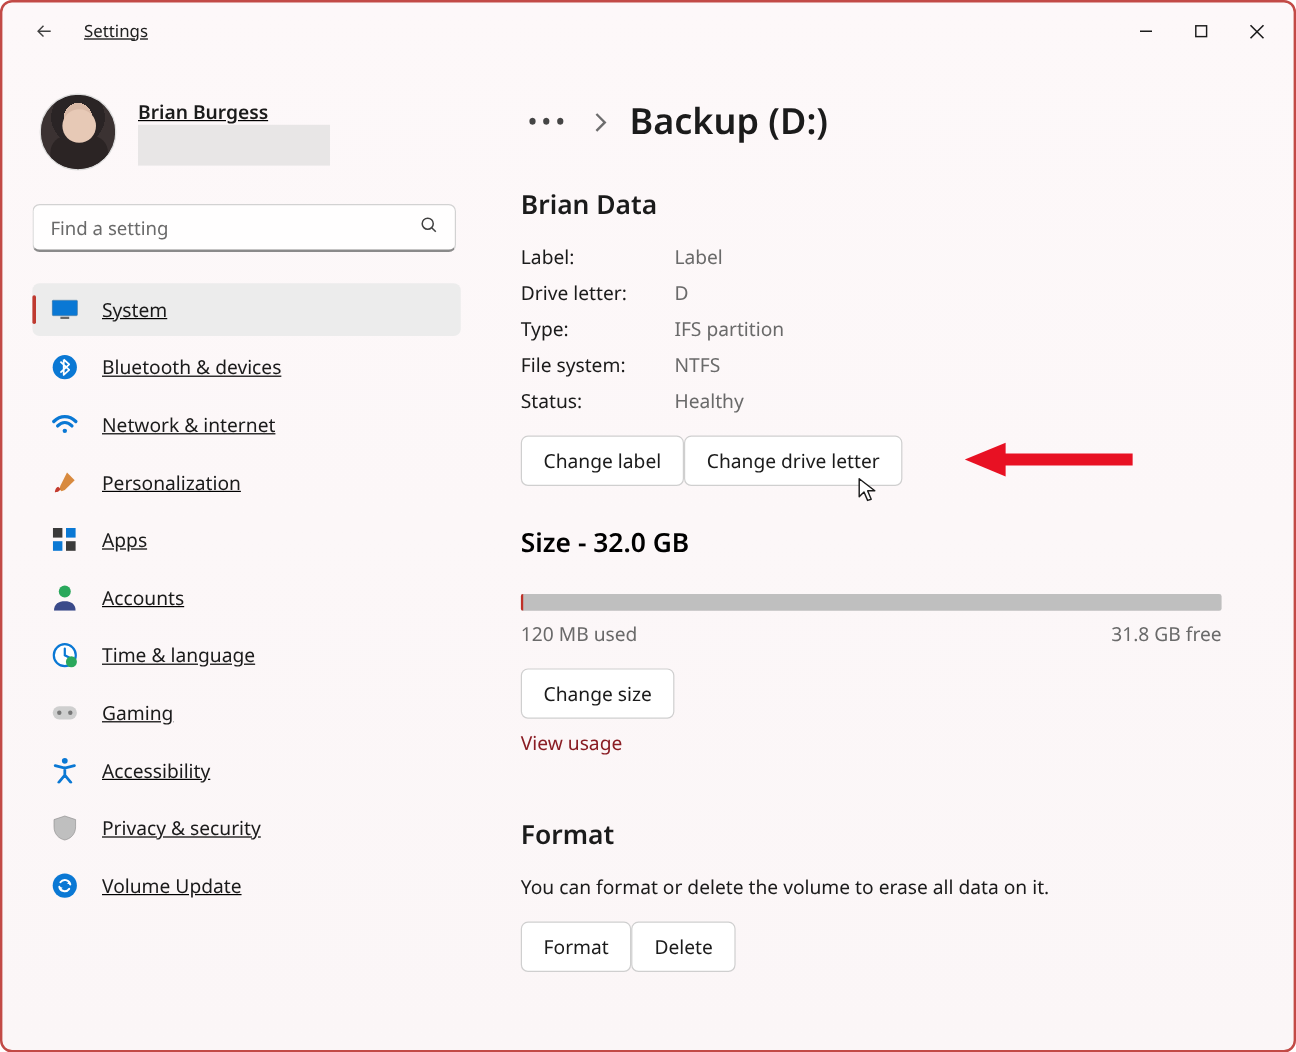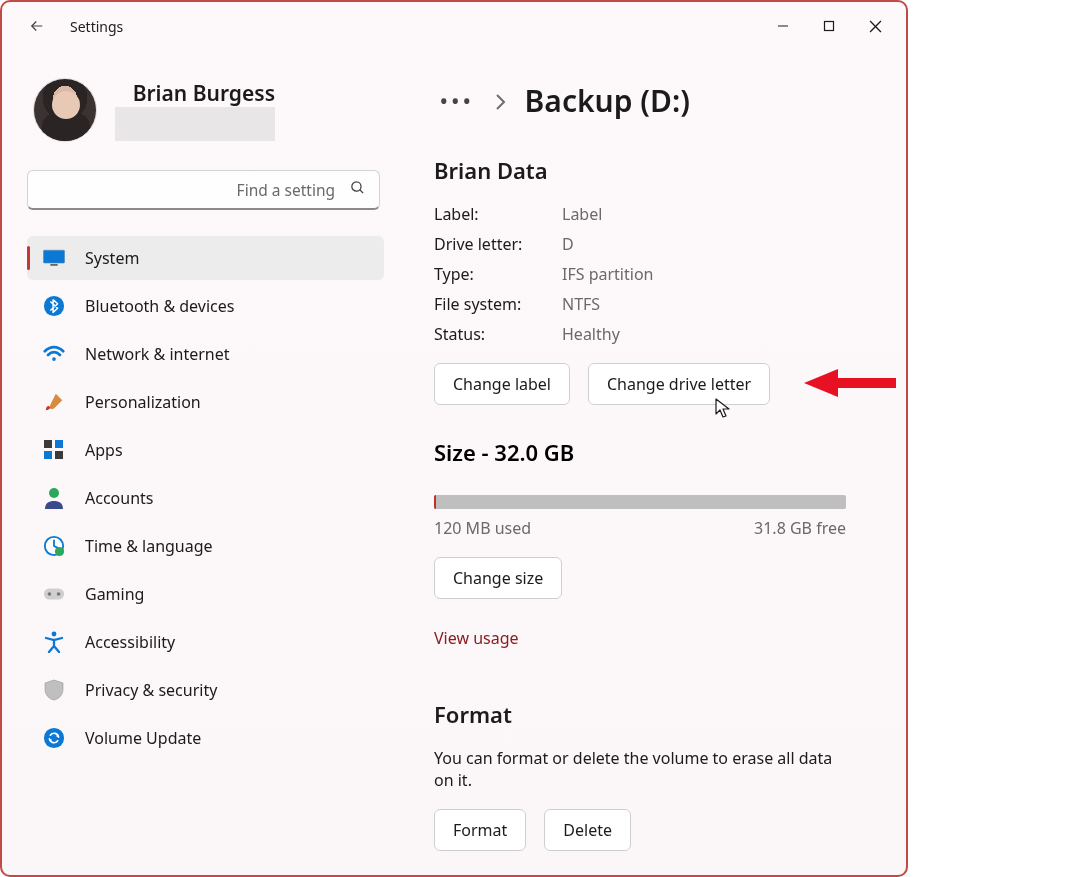--- a/index.html
+++ b/index.html
@@ -8,26 +8,26 @@
     --border:#d2d2d2;
     --bg:#fdf8f9;
     --sidebar-hover:#efefef;
     --sidebar-selected:#ececec;
     --accent-red:#c42b1c;
     --btn-border:#cfcfcf;
   }
   *{box-sizing:border-box;font-family:"Segoe UI Variable","Segoe UI",system-ui,sans-serif;}
   html,body{margin:0;padding:0;background:#fff;}
   .window{
-    width:908px;height:877px;
+    width:1080px;height:877px;
     border:2px solid #c24a46;
     border-radius:10px;
     background:linear-gradient(180deg,#fdf8f9 0,#fbf6f7 100%);
     position:relative;overflow:hidden;
-    display:flex;flex-direction:column;
+    display:flex;flex-direction:column;text-decoration:underline;
   }
   
   .titlebar{height:48px;display:flex;align-items:center;padding:0 8px 0 20px;}
   .titlebar .back{width:30px;height:30px;display:flex;align-items:center;justify-content:center;border-radius:4px;color:#414141;}
   .titlebar .title{margin-left:18px;font-size:14px;color:#202020;}
   .titlebar .spacer{flex:1;}
   .winbtn{width:46px;height:32px;display:flex;align-items:center;justify-content:center;color:#1b1b1b;}
   .winbtn svg{display:block;}
   
   .body{flex:1;display:flex;overflow:hidden;}
@@ -36,30 +36,29 @@
   .content-scroll{position:absolute;inset:0 10px 0 0;overflow-y:auto;padding:30px 50px 30px 40px;}
   
   .content-scroll::-webkit-scrollbar{width:8px;}
   .content-scroll::-webkit-scrollbar-thumb{background:#bdbdbd;border-radius:4px;}
   .content-scroll::-webkit-scrollbar-track{background:transparent;}
   
   .user{display:flex;align-items:center;gap:18px;margin-bottom:28px;margin-top:16px;padding-left:6px;}
   .avatar{width:64px;height:64px;border-radius:50%;background:radial-gradient(circle at 50% 30%,#d9b9a6 0 22%,#2a2425 22% 42%,#3b3232 42% 100%);border:1px solid #ddd;position:relative;overflow:hidden;}
   .avatar::after{content:"";position:absolute;left:18px;top:12px;width:28px;height:28px;border-radius:50%;background:#e7c9b6;}
   .avatar::before{content:"";position:absolute;left:8px;bottom:-6px;width:48px;height:34px;border-radius:14px 14px 0 0;background:#2b2424;}
-  .username{font-weight:600;font-size:21px;color:#1b1b1b;text-align:right;}
+  .username{font-weight:600;font-size:16px;color:#1b1b1b;}
   .user-sub{width:160px;height:34px;background:#e8e6e6;margin-top:0px;}
   
   .search{position:relative;margin:0 4px 26px 0;}
   .search input{
     width:100%;height:40px;border:1px solid var(--border);
     border-radius:6px;background:#fffefe;
     padding:0 44px 0 14px;font-size:15.5px;color:#333;
     border-bottom:2px solid #8a8a8a;
-    text-align:right;
   }
   .search input::placeholder{color:#6a6a6a;}
   .search .sicon{position:absolute;right:14px;top:50%;transform:translateY(-50%);color:#414141;}
   
   .nav{display:flex;flex-direction:column;gap:4px;}
   .nav-item{
     display:flex;align-items:center;gap:20px;
     height:44px;padding:0 24px 0 16px;border-radius:6px;
     font-size:16px;color:#1b1b1b;position:relative;
   }
@@ -67,30 +66,30 @@
   .nav-item.selected::before{content:"";position:absolute;left:0;top:10px;bottom:10px;width:3px;border-radius:2px;background:#bf3a30;}
   .nav-icon{width:22px;height:22px;display:flex;align-items:center;justify-content:center;}
   
   .breadcrumb{display:flex;align-items:center;gap:18px;font-size:30px;font-weight:600;color:#1b1b1b;margin-bottom:34px;margin-left:6px;}
   .breadcrumb .dots{letter-spacing:4px;font-size:20px;color:#454545;}
   .breadcrumb .chev{color:#6d6d6d;}
   h2.section{font-size:22px;font-weight:600;margin:0 0 18px 0;color:#1b1b1b;}
   .kv-table{display:grid;grid-template-columns:128px auto;row-gap:8px;font-size:16px;margin-bottom:18px;}
   .kv-key{color:#1b1b1b;}
   .kv-val{color:#6a6a6a;}
-  .btn-row{display:flex;gap:18px;margin-bottom:32px;position:relative;}
+  .btn-row{display:flex;gap:0;margin-bottom:32px;position:relative;}
   .btn{
     border:1px solid var(--btn-border);background:#fff;border-radius:6px;
     padding:9px 18px;font-size:16px;color:#1b1b1b;cursor:pointer;
   }
   .size-hdr{font-size:22px;font-weight:600;margin-bottom:28px;}
   .bar{height:14px;background:#bfbfbf;border-radius:2px;overflow:hidden;position:relative;margin-bottom:8px;}
   .bar .fill{position:absolute;left:0;top:0;bottom:0;width:0.4%;background:#c03027;}
   .size-labels{display:flex;justify-content:space-between;font-size:16px;color:#6a6a6a;margin-bottom:18px;}
-  .link{color:#8a1d24;font-size:16px;display:inline-block;margin-top:28px;}
+  .link{color:#8a1d24;font-size:16px;display:inline-block;margin-top:9px;}
   .format-desc{font-size:16px;color:#1b1b1b;margin:14px 0 18px 0;}
   
   .annot-arrow{position:absolute;left:370px;top:2px;pointer-events:none;color:#e81123;}
   
   .cursor-glyph{position:absolute;left:280px;top:34px;pointer-events:none;color:#222;}
 </style>
 </head>
 <body>
 
 <div class="window">

